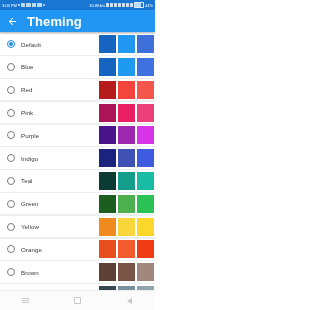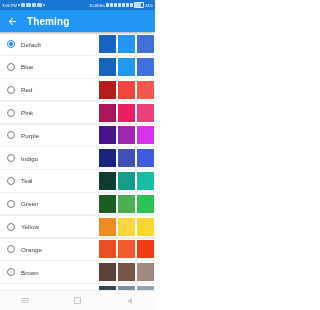--- a/index.html
+++ b/index.html
@@ -51,21 +51,21 @@
     box-shadow:0 1px 2px rgba(0,0,0,.25);
     position:relative;z-index:3;
   }
   .backbtn{
     width:12px;height:12px;
     display:flex;align-items:center;justify-content:center;
     cursor:pointer;
   }
   .backbtn svg{display:block;}
   .apptitle{
-    color:#ffffff;font-size:10px;font-weight:bold;
+    color:#ffffff;font-size:13px;font-weight:bold;
     letter-spacing:.1px;white-space:nowrap;
   }
   
   .list{
     flex:1 1 auto;overflow:hidden;
     background:#eceff1;
     display:flex;flex-direction:column;
     padding-top:1.5px;
   }
   .row{

